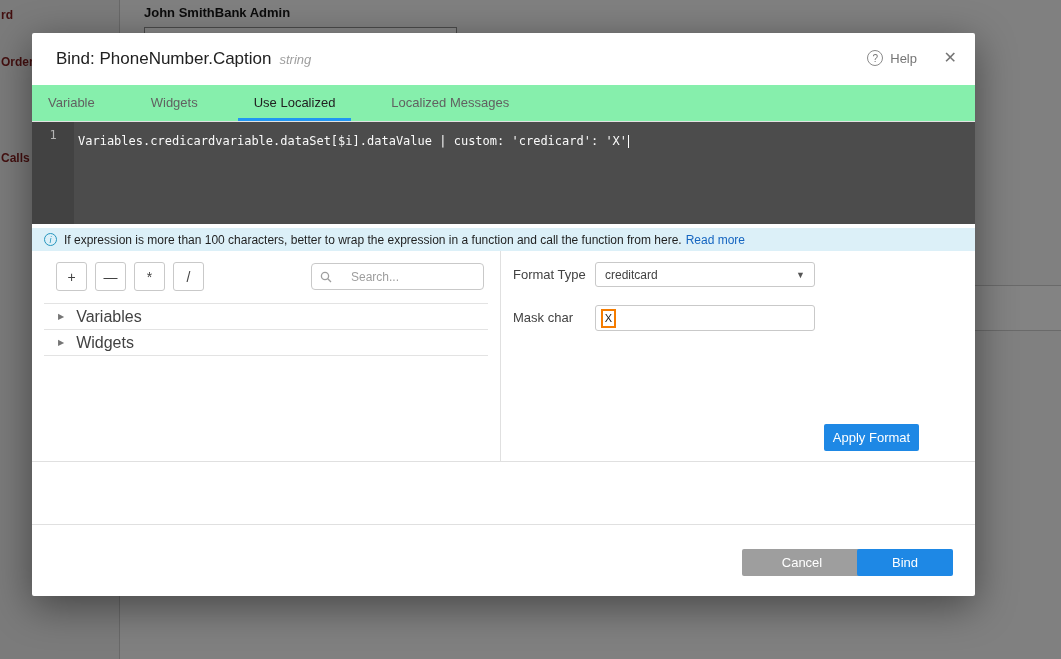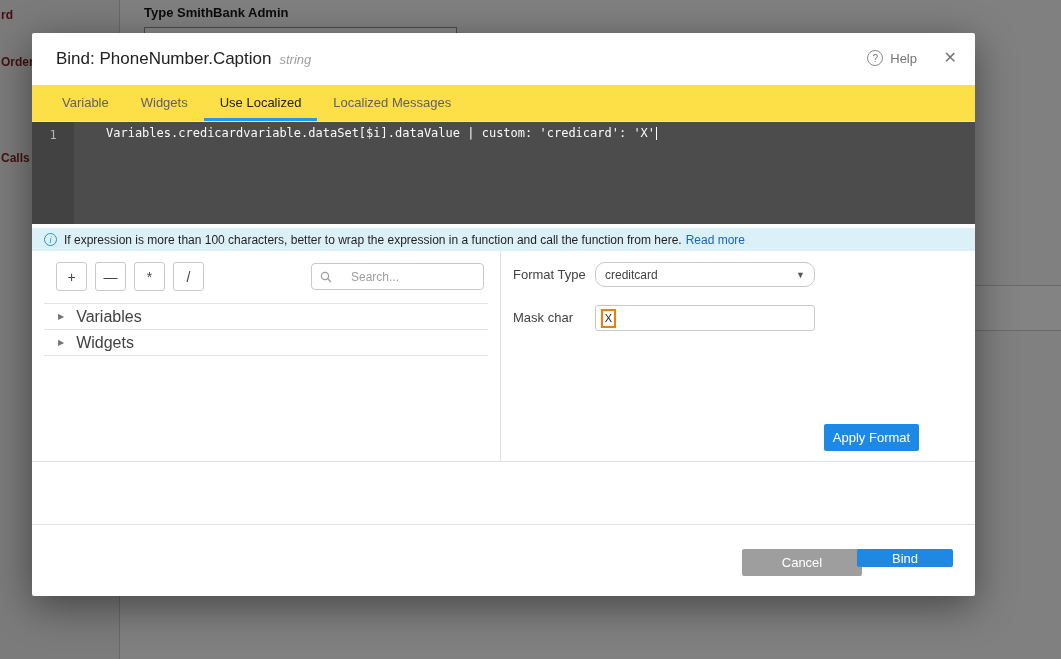--- a/index.html
+++ b/index.html
@@ -26,29 +26,29 @@
     border-radius:2px; font-size:13px; }
 
   .m-title { position:absolute; left:24px; top:16px; font-size:17px; font-weight:500; color:#212121; }
   .m-type  { font-style:italic; color:#9e9e9e; font-size:13px; font-weight:400; margin-left:8px; }
   .m-help  { position:absolute; right:58px; top:17px; color:#757575; font-size:13px;
     display:flex; align-items:center; gap:7px; cursor:pointer; }
   .help-circle { width:16px; height:16px; border:1.5px solid #8a8a8a; border-radius:50%;
     display:inline-flex; align-items:center; justify-content:center; font-size:10px; color:#757575; }
   .m-close { position:absolute; right:18px; top:15px; font-size:16px; color:#757575; cursor:pointer; }
 
-  .m-tabs { position:absolute; top:52px; left:0; right:0; height:37px; background:#fde047;
-    border-bottom:1px solid #e2e2e2; display:flex; padding-left:14px; }
+  .m-tabs { position:absolute; top:52px; left:0; right:0; height:37px; background:#86efac;
+    border-bottom:1px solid #e2e2e2; display:flex; padding-left:0;gap:24px; }
   .tab { padding:0 16px; line-height:35px; color:#616161; font-size:13px; cursor:pointer; }
   .tab.active { color:#212121; font-weight:500; border-bottom:3px solid #2196f3; }
 
   .m-editor { position:absolute; top:89px; left:0; right:0; height:102px; background:#4c4c4c;
     display:flex; font-family:"DejaVu Sans Mono", monospace; font-size:12px; }
   .gutter { width:42px; background:#424242; color:#b5b5b5; text-align:center; padding-top:6px; }
-  .code-line { padding:4px 4px; color:#fafafa; white-space:pre;margin-left:28px; }
+  .code-line { padding:12px 4px; color:#fafafa; white-space:pre; }
   .caret { display:inline-block; width:1px; height:13px; background:#ffffff;
     vertical-align:text-bottom; margin-left:1px; }
 
   .m-info { position:absolute; top:195px; left:0; right:0; height:23px; background:#dcf0f8;
     display:flex; align-items:center; padding-left:12px; font-size:12px; color:#1f1f1f; }
   .info-icon { width:13px; height:13px; min-width:13px; border:1px solid #2596be; color:#2596be;
     border-radius:50%; font-size:9px; font-style:italic; display:inline-flex;
     align-items:center; justify-content:center; margin-right:7px; }
   .read-more { color:#1565c0; margin-left:4px; cursor:pointer; }
 
@@ -68,46 +68,46 @@
   .search input::placeholder { color:#9e9e9e; }
 
   .tree { position:absolute; left:12px; top:270px; width:444px; border-top:1px solid #e3e3e3; }
   .tree-row { height:26px; border-bottom:1px solid #e3e3e3; display:flex; align-items:center;
     padding-left:14px; gap:12px; cursor:pointer; }
   .tri { font-size:8px; color:#757575; }
   .tree-label { font-size:16px; color:#424242; }
 
   .fmt-label  { position:absolute; left:481px; top:229px; line-height:25px; font-size:13px; color:#424242; }
   .fmt-select { position:absolute; left:563px; top:229px; width:220px; height:25px;
-    border:1px solid #c9c9c9; border-radius:10px; background:#fff; display:flex; align-items:center;
+    border:1px solid #c9c9c9; border-radius:3px; background:#fff; display:flex; align-items:center;
     justify-content:space-between; padding:0 9px; font-size:12px; color:#424242; cursor:pointer; }
   .fmt-caret { font-size:9px; color:#555555; }
 
   .mask-label { position:absolute; left:481px; top:272px; line-height:26px; font-size:13px; color:#424242; }
   .mask-input { position:absolute; left:563px; top:272px; width:220px; height:26px;
     border:1px solid #c9c9c9; border-radius:3px; background:#fff;
     display:flex; align-items:center; padding-left:5px; cursor:text; }
   .mask-char { min-width:15px; height:19px; border:2px solid #f57c00; display:flex;
     align-items:center; justify-content:center; font-size:11px; color:#212121; padding:0 1px; }
 
   .btn { border:none; border-radius:2px; font-size:13px; color:#ffffff; cursor:pointer;
     font-family:"Liberation Sans", sans-serif; }
   .apply-btn  { position:absolute; left:792px; top:391px; width:95px;  height:27px; background:#1e88e5; }
   .cancel-btn { position:absolute; left:710px; top:516px; width:120px; height:27px; background:#9e9e9e; }
-  .bind-btn   { position:absolute; left:825px; top:516px; width:96px;  height:18px; background:#1e88e5; }
+  .bind-btn   { position:absolute; left:825px; top:516px; width:96px;  height:27px; background:#1e88e5; }
 </style>
 </head>
 <body>
 
 <div class="bg-sidebar">
   <span class="bg-item" style="top:8px">rd</span>
   <span class="bg-item" style="top:55px">Order</span>
   <span class="bg-item" style="top:151px">Calls</span>
 </div>
-<div class="bg-user">Type SmithBank Admin</div>
+<div class="bg-user">John SmithBank Admin</div>
 <div class="bg-input"></div>
 <div class="bg-box"></div>
 
 <div class="overlay"></div>
 
 <div class="modal">
 
   <div class="m-title">
     <span>Bind: PhoneNumber.Caption</span><span class="m-type">string</span>
   </div>

